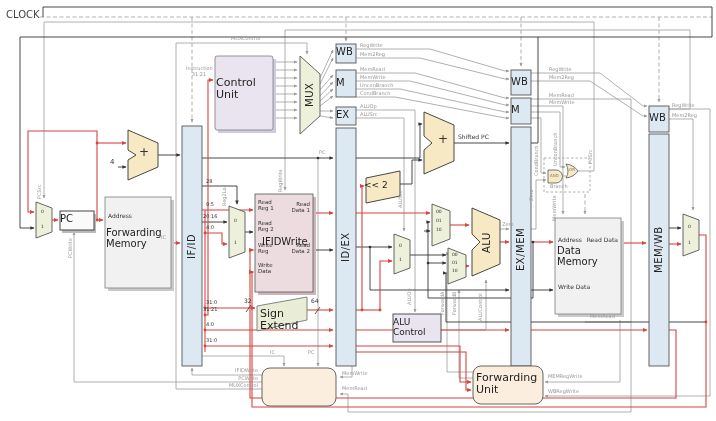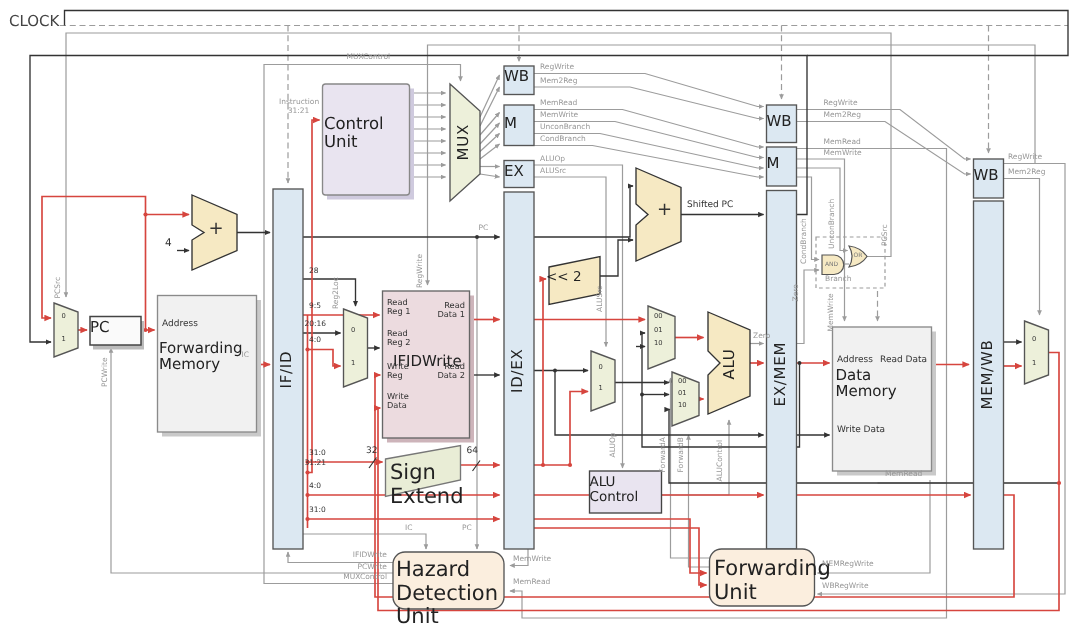--- a/index.html
+++ b/index.html
@@ -2,21 +2,21 @@
 <html><head>
 <meta charset="utf-8">
 <style>
   html,body{margin:0;padding:0;background:#fff}
   #stage{position:relative;width:716px;height:421px;background:#fff;overflow:hidden;
          font-family:"DejaVu Sans",sans-serif}
   #stage svg{position:absolute;left:0;top:0}
   .L{position:absolute;color:#333;white-space:pre-line;line-height:1.12;font-family:"DejaVu Sans",sans-serif}
   .g{color:#979797}
   .s4{font-size:4px}.s45{font-size:4.5px}.s5{font-size:5px}.s55{font-size:5.5px}
-  .s6{font-size:6px}.s7{font-size:7px}.s8{font-size:14px}.s9{font-size:9px}
+  .s6{font-size:6px}.s7{font-size:7px}.s8{font-size:11px}.s9{font-size:9px}
   .s10{font-size:10px}.s11{font-size:11px}.s12{font-size:12px}
   .c{text-align:center}.r{text-align:right}
   .vt{writing-mode:vertical-rl;transform:rotate(180deg);text-align:center}
   .stage-name{letter-spacing:.5px;color:#222}
   .boxlbl{color:#222;text-align:left}
 </style>
 </head>
 <body>
 
 <div id="stage">
@@ -331,22 +331,20 @@
 <span class="L s5 g" style="left:550px;top:184px">Branch</span>
 <span class="L s5 g vt" style="left:552px;top:194px;height:28px">MemWrite</span>
 
 <div class="L s10 boxlbl" style="left:557px;top:245px;width:62px">Data
 Memory</div>
 <span class="L s6" style="left:558px;top:237px">Address</span>
 <span class="L s6 r" style="left:586px;top:237px;width:32px">Read Data</span>
 <span class="L s6" style="left:558px;top:284px">Write Data</span>
 <span class="L s5 g" style="left:590px;top:314px">MemRead</span>
 
-<div class="L s8 boxlbl" style="left:264px;top:373px;width:70px">Hazard
-Detection Unit</div>
 <span class="L s5 g" style="left:270px;top:350px">IC</span>
 <span class="L s5 g" style="left:308px;top:350px">PC</span>
 <span class="L s5 g r" style="left:204px;top:368px;width:54px">IFIDWrite</span>
 <span class="L s5 g r" style="left:204px;top:376px;width:54px">PCWrite</span>
 <span class="L s5 g r" style="left:200px;top:383px;width:58px">MUXControl</span>
 <span class="L s5 g" style="left:342px;top:371px">MemWrite</span>
 <span class="L s5 g" style="left:342px;top:386px">MemRead</span>
 
 <div class="L s8 boxlbl" style="left:476px;top:372px;width:64px">Forwarding
 Unit</div>

